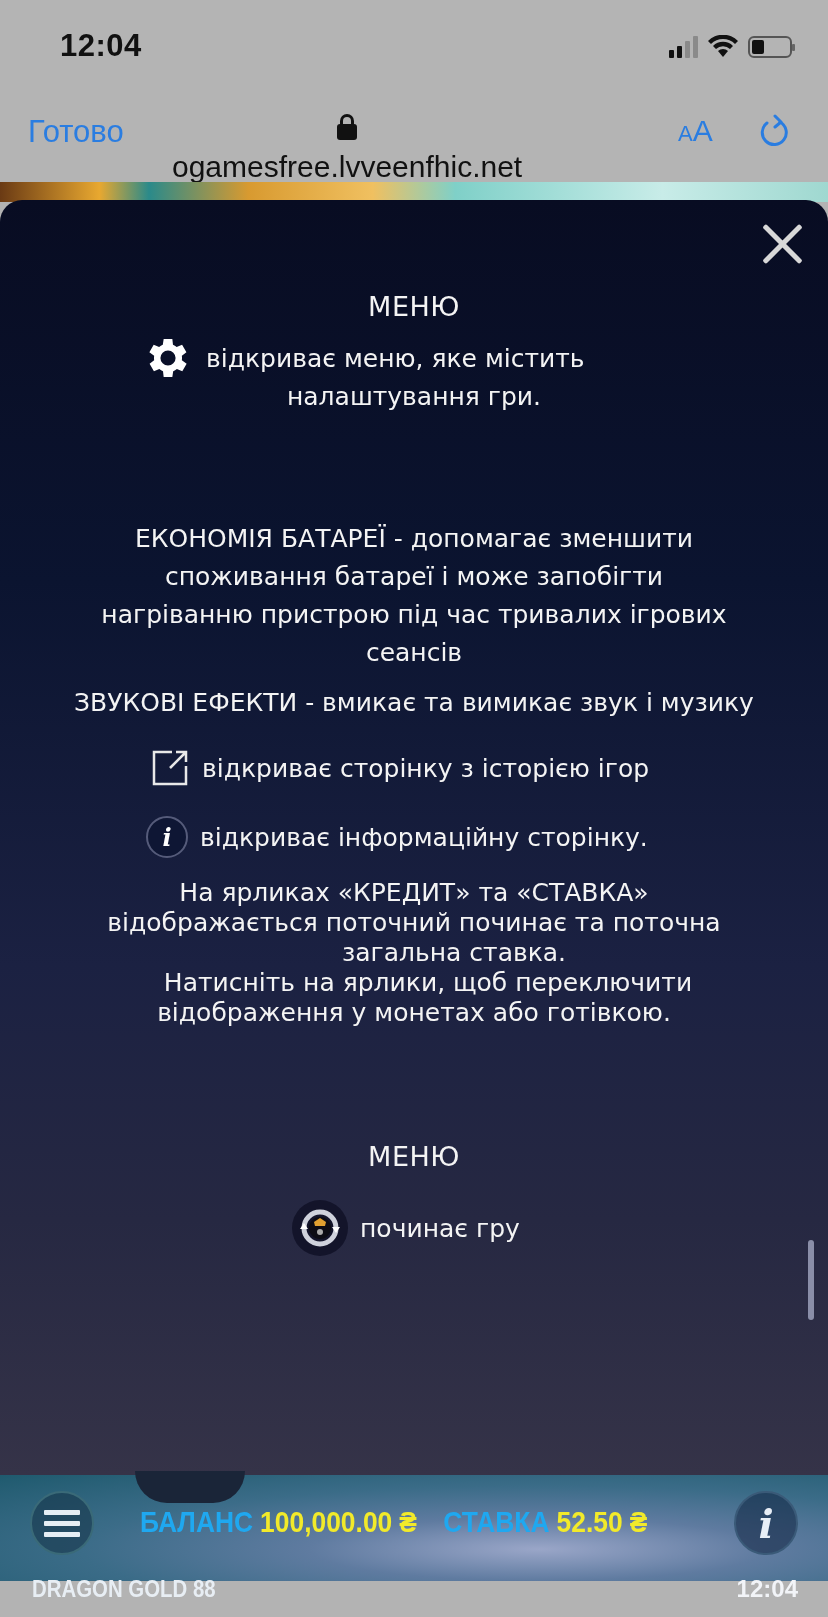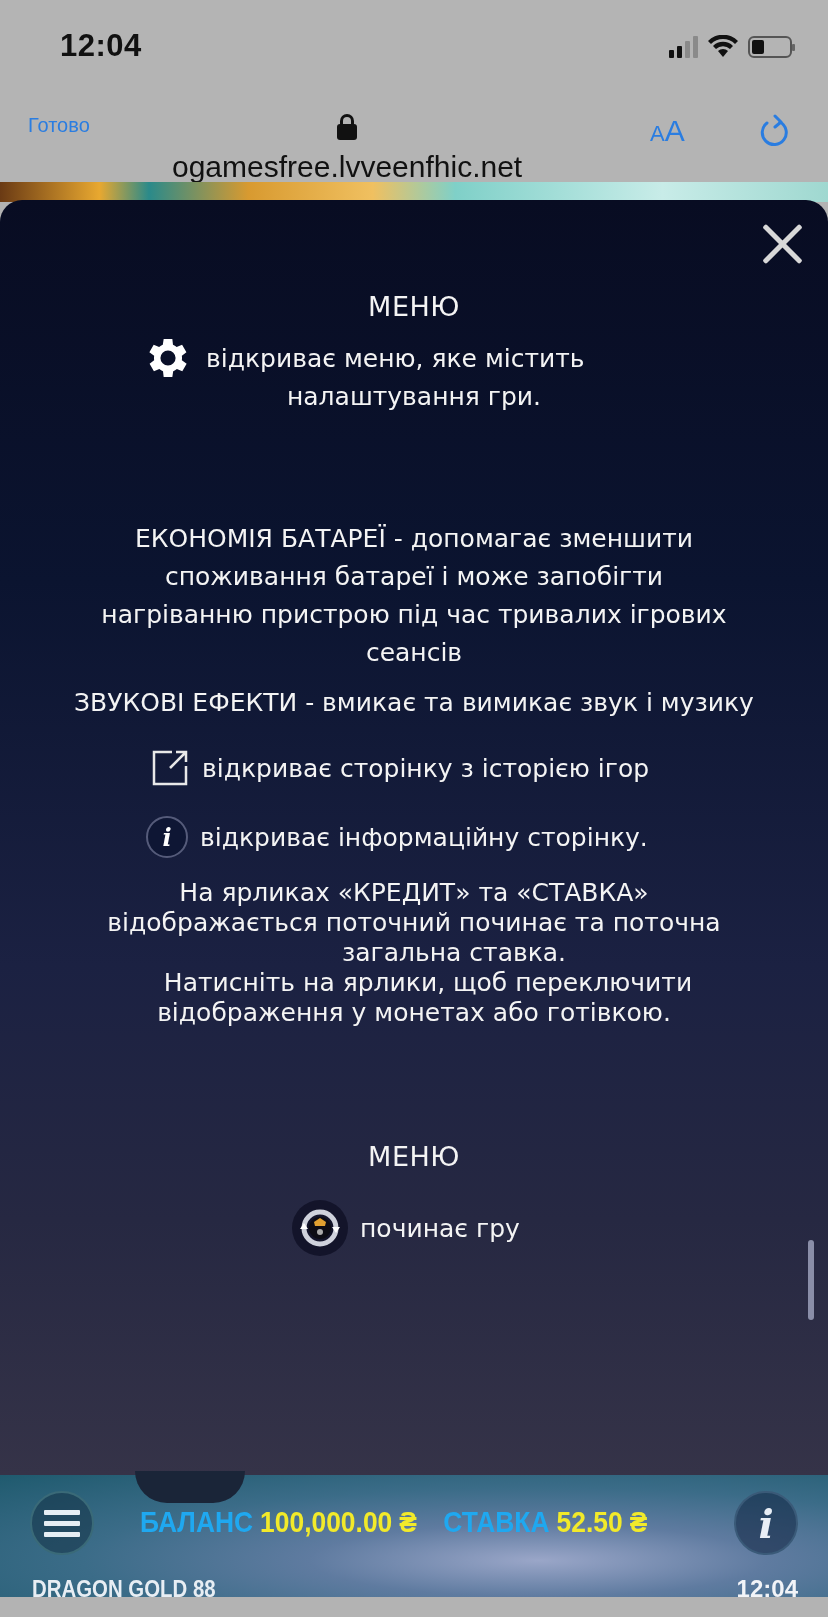--- a/index.html
+++ b/index.html
@@ -12,27 +12,27 @@
     .status-icons { position: absolute; right: 36px; top: 35px; display: flex; align-items: center; gap: 10px; }
     .signal { display: flex; align-items: flex-end; gap: 3px; height: 22px; }
     .signal span { width: 5px; background: #111; border-radius: 1px; }
     .signal span.dim { background: #8a8a8a; }
     .battery { width: 44px; height: 22px; border: 2px solid #555; border-radius: 6px; position: relative; padding: 2px; }
     .battery::after { content: ""; position: absolute; right: -5px; top: 6px; width: 3px; height: 7px; background: #666; border-radius: 1px; }
     .battery-fill { width: 12px; height: 100%; background: #111; border-radius: 2px; }
 
     
     .browser-bar { position: absolute; left: 0; top: 100px; width: 828px; height: 82px; background: #b4b4b4; }
-    .done-btn { position: absolute; left: 28px; top: 14px; font-size: 20px; color: #2a7de1; }
+    .done-btn { position: absolute; left: 28px; top: 14px; font-size: 31px; color: #2a7de1; }
     .url-wrap { position: absolute; left: 172px; top: 14px; display: flex; align-items: center; gap: 10px; flex-direction: column; }
     .lock-icon { width: 20px; height: 26px; position: relative; }
     .lock-icon .shackle { position: absolute; left: 3px; top: 0; width: 14px; height: 14px; border: 3px solid #111; border-bottom: none; border-radius: 7px 7px 0 0; }
     .lock-icon .body { position: absolute; left: 0; top: 10px; width: 20px; height: 16px; background: #111; border-radius: 3px; }
     .url-text { font-size: 30px; color: #111; }
-    .aa-btn { position: absolute; left: 650px; top: 14px; font-size: 30px; color: #2a7de1; }
+    .aa-btn { position: absolute; left: 678px; top: 14px; font-size: 30px; color: #2a7de1; }
     .aa-btn .small { font-size: 22px; }
     .reload-btn { position: absolute; left: 756px; top: 14px; width: 36px; height: 36px; }
 
     
     .game-strip { position: absolute; left: 0; top: 182px; width: 828px; height: 20px;
       background: linear-gradient(90deg, #6a3a14 0%, #e8a830 12%, #2a8a8a 18%, #d89a30 30%, #f0c060 45%, #7fd0c8 55%, #c8ece8 80%, #9fd8d0 100%); }
 
     
     .modal { position: absolute; left: 0; top: 200px; width: 828px; height: 1275px;
       background: linear-gradient(180deg, #080c22 0%, #0b1430 30%, #1b2142 60%, #262842 80%, #353348 100%);
@@ -49,21 +49,21 @@
     .row .label { color: #f4f4f4; font-family: "DejaVu Sans", sans-serif; font-size: 25px; }
 
     .gear-icon { width: 52px; height: 52px; }
     .external-icon { width: 40px; height: 40px; }
     .info-circle-icon { width: 42px; height: 42px; border: 2px solid #555b7a; border-radius: 50%; background: #0e1634; color: #fff; font-family: "DejaVu Serif", serif; font-weight: bold; font-style: italic; font-size: 24px; display: flex; align-items: center; justify-content: center; }
     .spin-icon { width: 56px; height: 56px; border-radius: 50%; background: #13142a; position: relative; display: flex; align-items: center; justify-content: center; }
 
     .scrollbar { position: absolute; right: 14px; top: 1040px; width: 6px; height: 80px; background: #8a8ea8; border-radius: 3px; }
 
     
-    .hud { position: absolute; left: 0; top: 1475px; width: 828px; height: 122px;
+    .hud { position: absolute; left: 0; top: 1475px; width: 828px; height: 106px;
       background: radial-gradient(ellipse at 65% 70%, #9aa6c8 0%, #5f7ba0 30%, #3b6c88 60%, #1f5a6e 100%); text-decoration: underline; }
     .hud-dark-bump { position: absolute; left: 135px; top: -4px; width: 110px; height: 32px; background: #1a2538; border-radius: 0 0 55px 55px; }
     .menu-btn { position: absolute; left: 30px; top: 16px; width: 64px; height: 64px; border-radius: 50%; border: 2px solid #3a6a78; background: rgba(20,50,70,0.55); display: flex; flex-direction: column; justify-content: center; align-items: center; gap: 6px; }
     .menu-btn span { width: 36px; height: 5px; background: #e6eef4; border-radius: 1px; }
     .info-btn { position: absolute; right: 30px; top: 16px; width: 64px; height: 64px; border-radius: 50%; border: 2px solid #3a5a78; background: rgba(20,40,70,0.6); display: flex; align-items: center; justify-content: center; color: #e8eef6; font-family: "DejaVu Serif", serif; font-weight: bold; font-style: italic; font-size: 40px; }
     .hud-values { position: absolute; left: 140px; top: 30px; display: flex; align-items: baseline; gap: 8px; font-family: "Liberation Sans", sans-serif; font-weight: bold; font-size: 30px; transform: scaleX(0.88); transform-origin: left center; }
     .lbl-blue { color: #1fa8f0; }
     .val-yellow { color: #f2ea2a; }
     .gap { width: 14px; }
     .game-name { position: absolute; left: 32px; top: 100px; color: #e8eef4; font-family: "Liberation Sans", sans-serif; font-weight: bold; font-size: 24px; transform: scaleX(0.85); transform-origin: left center; }

